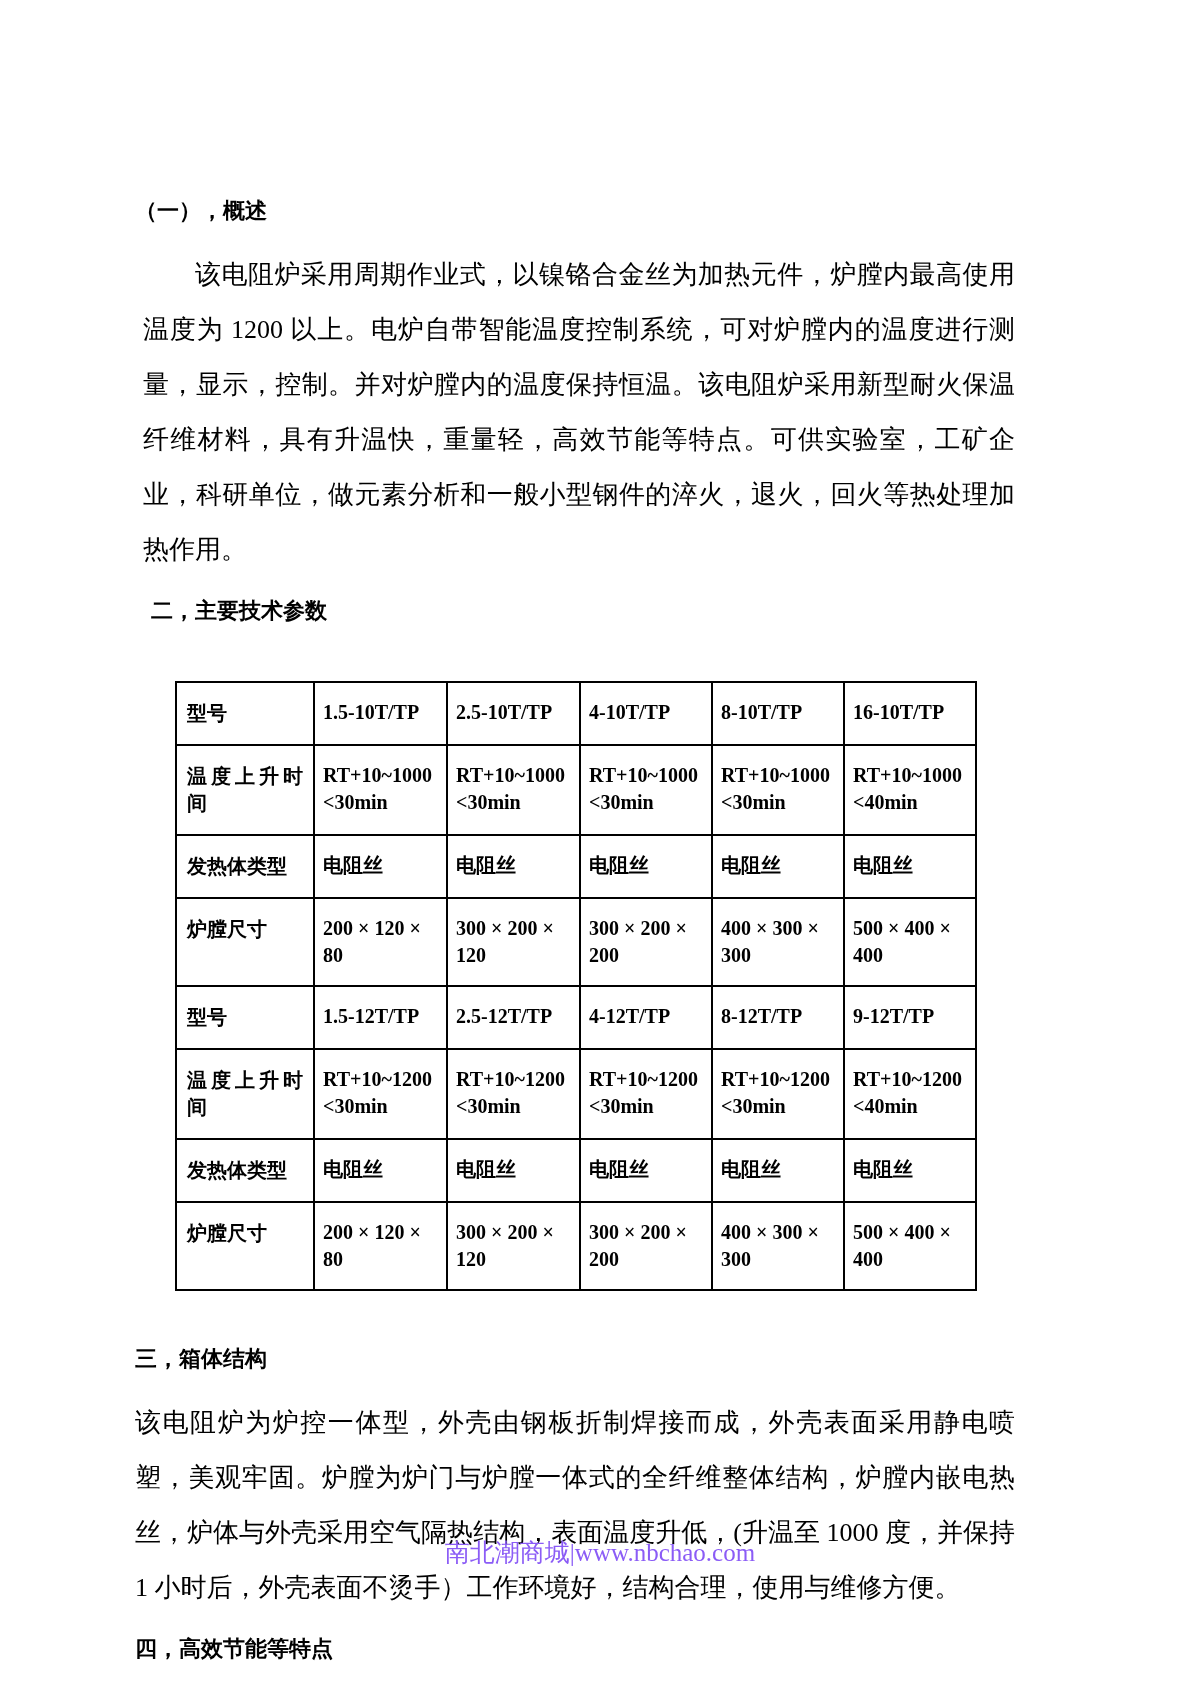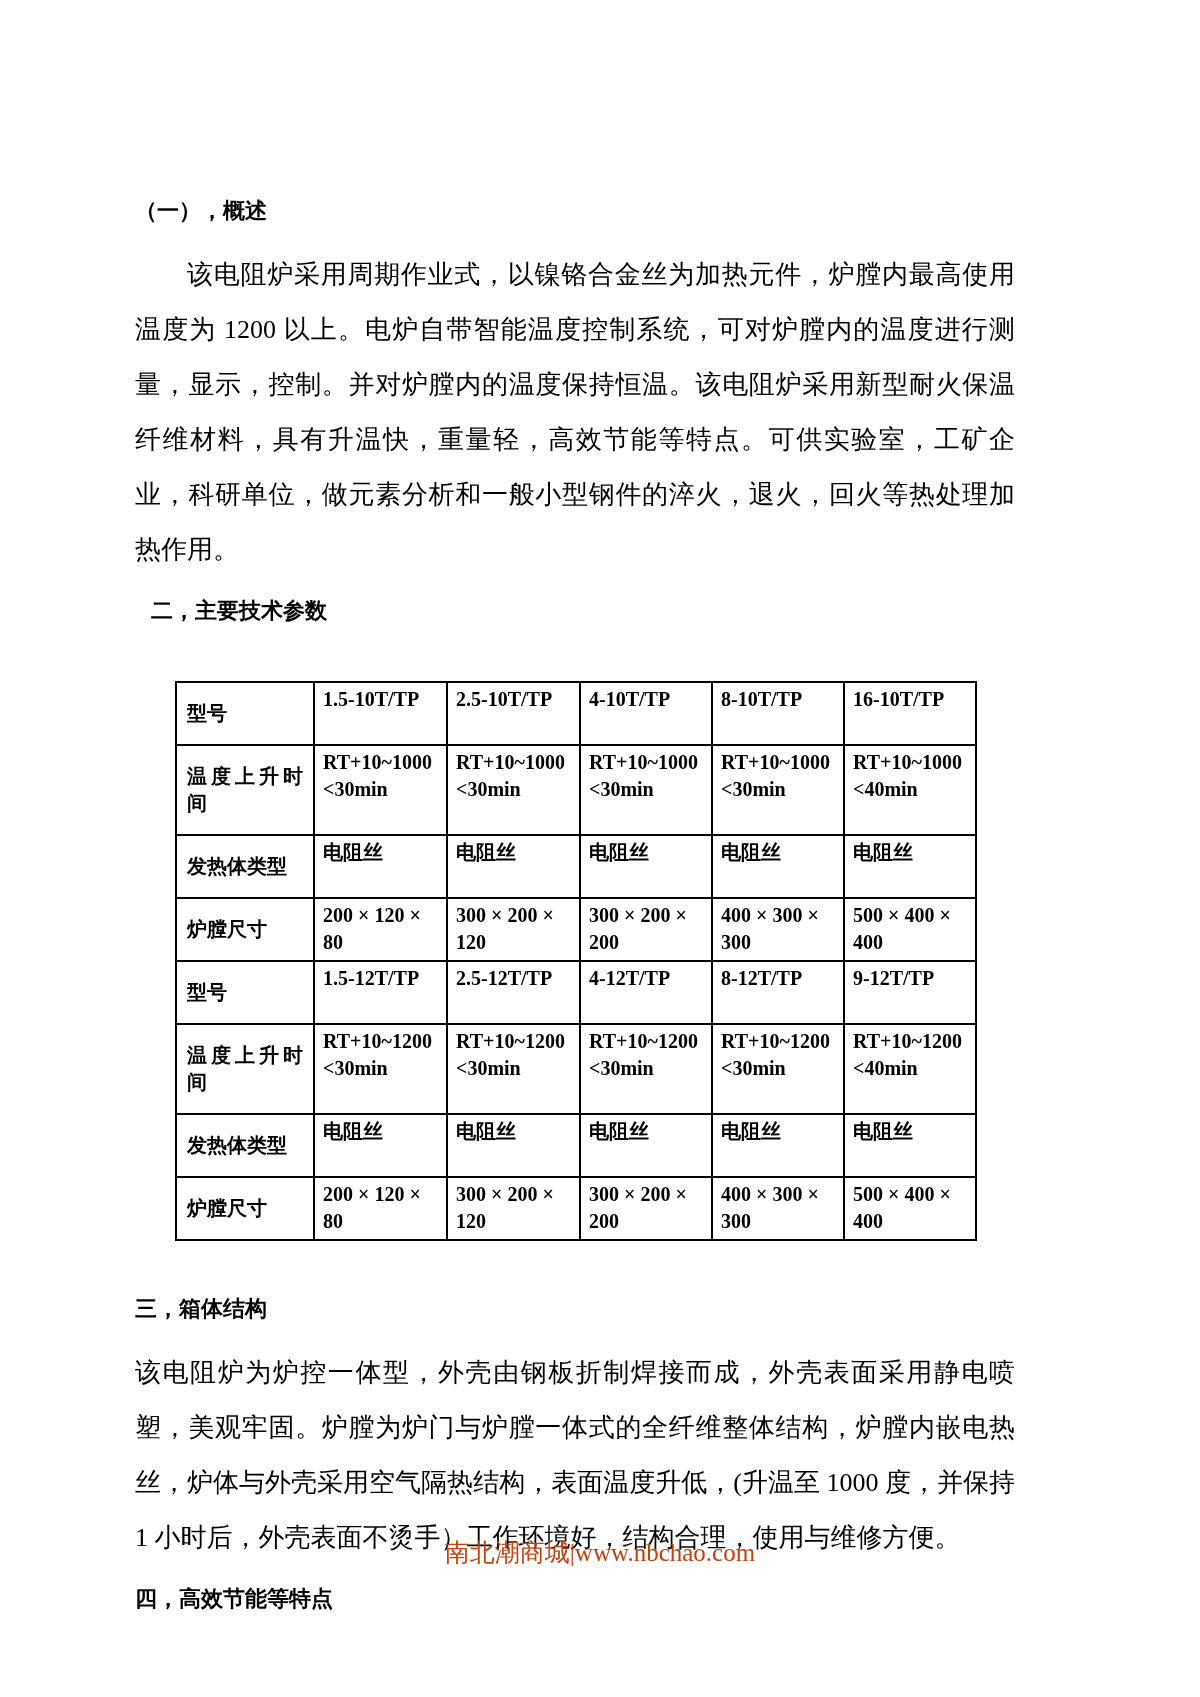--- a/index.html
+++ b/index.html
@@ -23,51 +23,51 @@
     font-weight: bold;
     line-height: 36px;
   }
   #h1 { margin-bottom: 18px; }
   .para {
     font-size: 26px;
     line-height: 55px;
     text-align: justify;
     margin: 18px 0 0 0;
   }
-  .indent { text-indent: 2em; }
+  .indent { text-indent: 2em; margin-left: 8px; }
   #h2 { margin-top: 16px; margin-left: 16px; }
   table.spec {
     border-collapse: collapse;
     table-layout: fixed;
     width: 800px;
     margin: 52px 0 0 40px;
   }
   table.spec td {
     border: 2px solid #000000;
     font-weight: bold;
     font-size: 20px;
     line-height: 27px;
-    padding: 3px 8px;
+    padding: 16px 8px;
     vertical-align: top;
     white-space: pre-line;
     word-break: break-word;
   }
   table.spec td.label {
     padding: 17px 10px;
     text-align: justify;
   }
   #h3 { margin-top: 50px; }
   #h4 { margin-top: 16px; }
   .footer {
     position: absolute;
     left: 0;
     bottom: 128px;
     width: 1200px;
     text-align: center;
-    color: #c2410c;
+    color: #8b5cf6;
     font-size: 25px;
     line-height: 32px;
   }
 </style>
 </head>
 <body>
 
 <div class="content">
 
   <div class="heading" id="h1">（一），概述</div>

